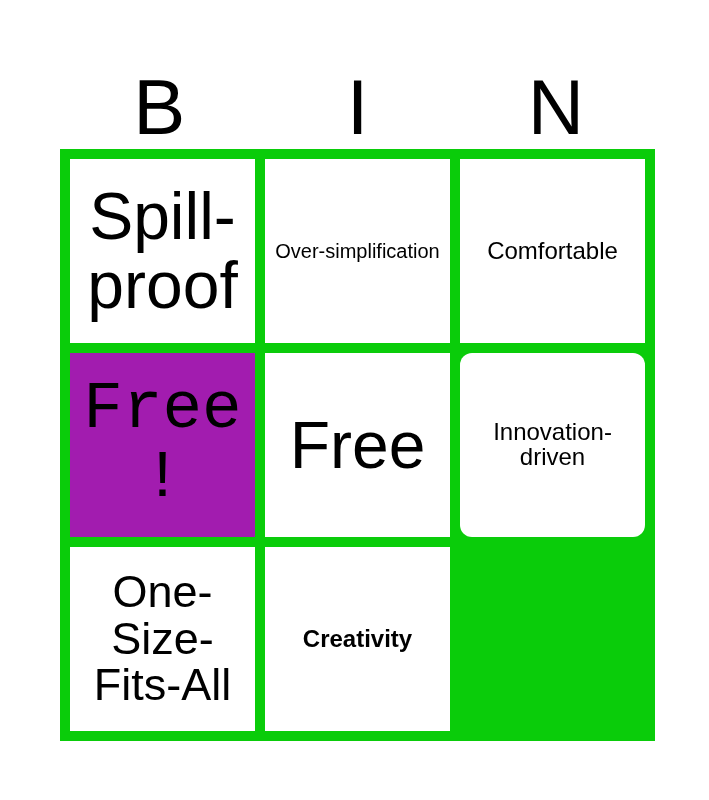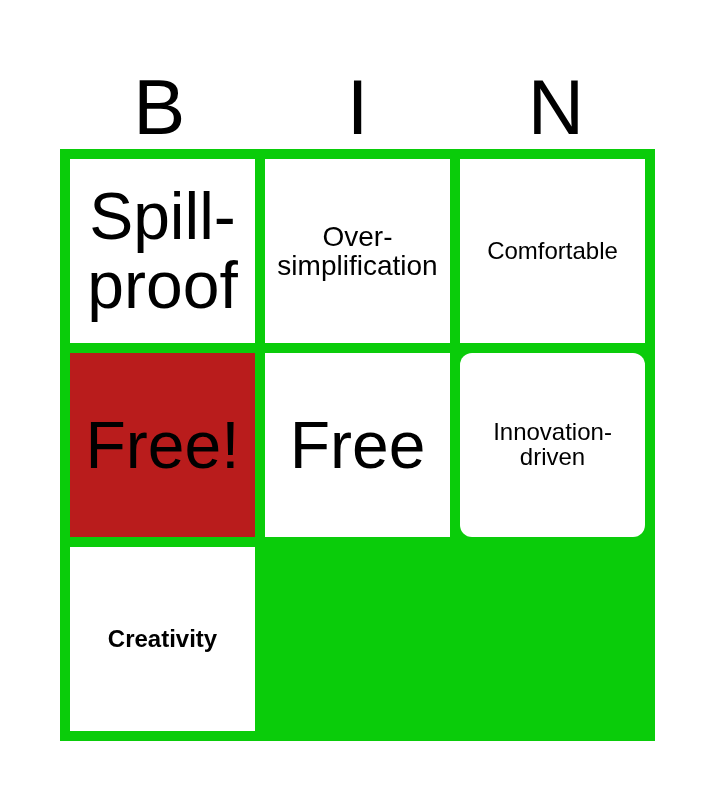--- a/index.html
+++ b/index.html
@@ -79,21 +79,21 @@
     width: 100%;
     line-height: 1.04;
     word-break: break-word;
     hyphens: none;
   }
 
   
   .sz-xl  { font-size: 66px; }
   .sz-md  { font-size: 45px; }
   .sz-sm  { font-size: 24px; }
-  .sz-xs  { font-size: 28px; }
+  .sz-xs  { font-size: 20px; }
 </style>
 </head>
 <body>
 
 <div id="bingo-card">
 
   <div id="header-row">
     <div class="header-letter" style="color: rgb(0, 0, 0);">B</div>
     <div class="header-letter" style="color: rgb(0, 0, 0);">I</div>
     <div class="header-letter" style="color: rgb(0, 0, 0);">N</div>
@@ -107,31 +107,34 @@
 
     <div class="bingo-cell" style="background: rgb(255, 255, 255); color: rgb(0, 0, 0);">
       <span class="cell-text sz-xs">Over-simplification</span>
     </div>
 
     <div class="bingo-cell" style="background: rgb(255, 255, 255); color: rgb(0, 0, 0);">
       <span class="cell-text sz-sm">Comfortable</span>
     </div>
 
 
-    <div class="bingo-cell" style="background: #b91c1c; color: rgb(0, 0, 0);">
+    <div class="bingo-cell" style="background: #a21caf; color: rgb(0, 0, 0); font-family: Liberation Mono, monospace;">
       <span class="cell-text sz-xl">Free!</span>
     </div>
 
     <div class="bingo-cell" style="background: rgb(255, 255, 255); color: rgb(0, 0, 0);">
       <span class="cell-text sz-xl">Free</span>
     </div>
 
     <div class="bingo-cell" style="background: rgb(255, 255, 255); color: rgb(0, 0, 0); border-radius: 12px;">
       <span class="cell-text sz-sm">Innovation-driven</span>
     </div>
 
+    <div class="bingo-cell" style="background: rgb(255, 255, 255); color: rgb(0, 0, 0);">
+      <span class="cell-text sz-md">One-Size-Fits-All</span>
+    </div>
 
     <div class="bingo-cell" style="background: rgb(255, 255, 255); color: rgb(0, 0, 0); font-weight: bold;">
       <span class="cell-text sz-sm">Creativity</span>
     </div>
 
   </div>
 </div>
 
 </body></html>

